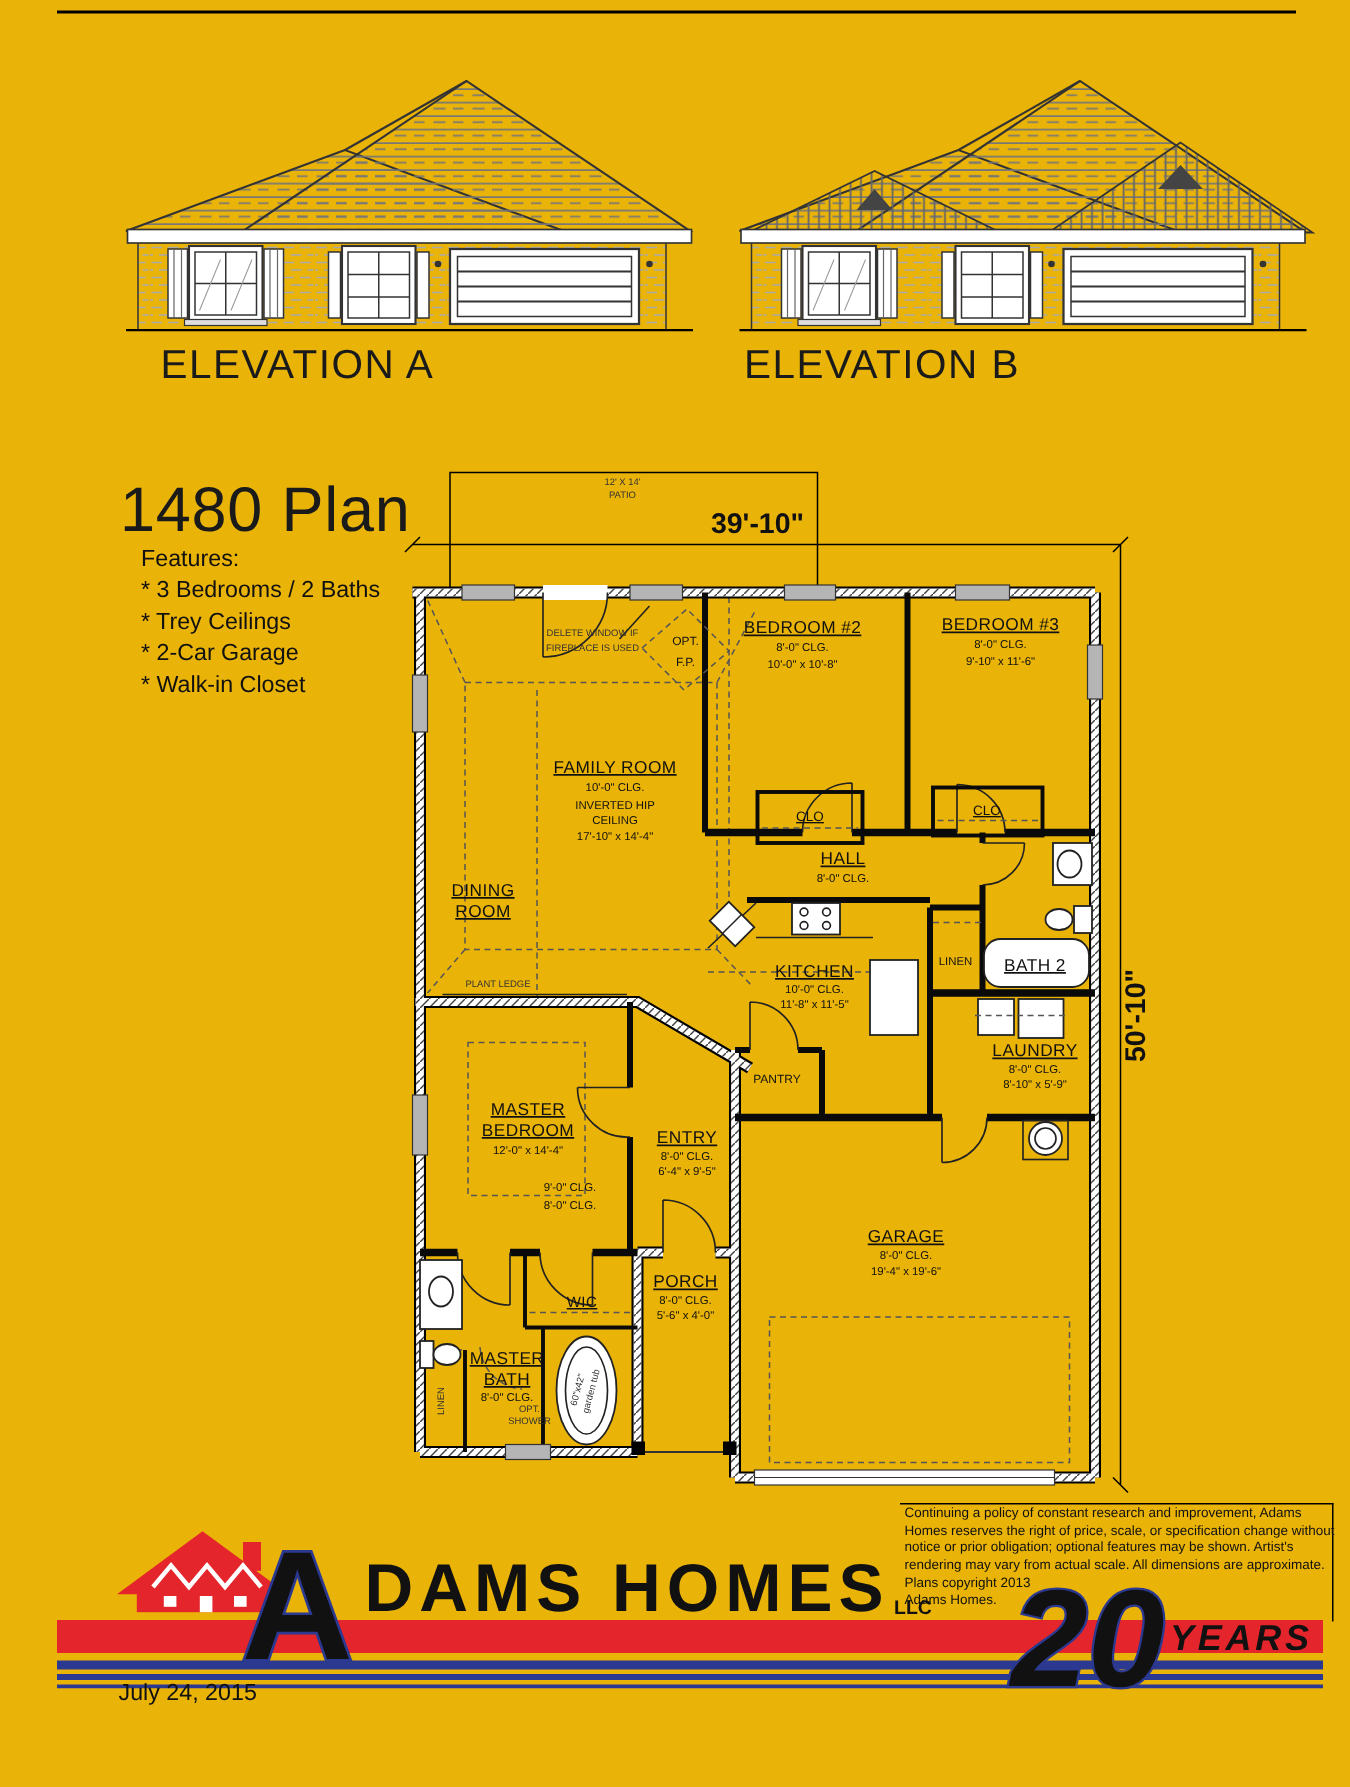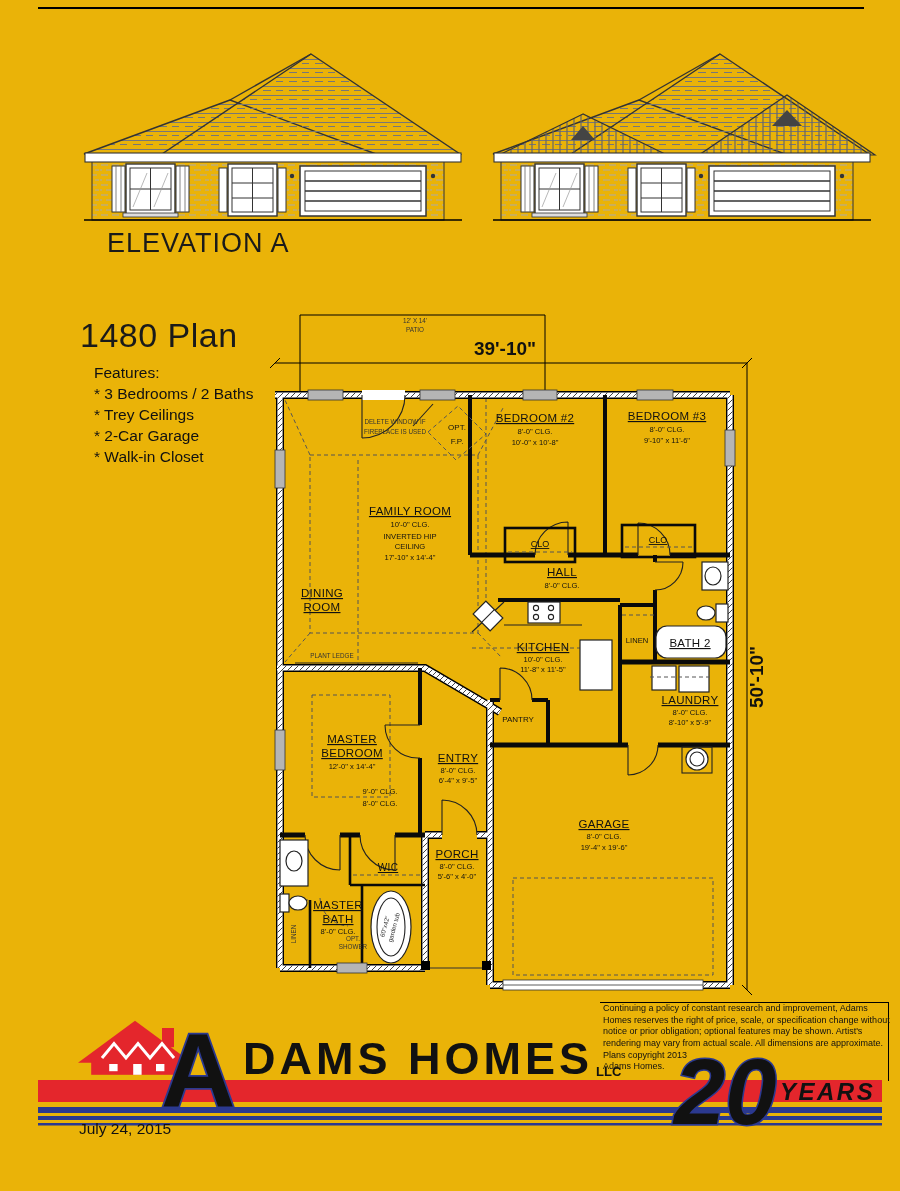--- a/index.html
+++ b/index.html
@@ -1,20 +1,20 @@
 <!DOCTYPE html>
 <html><head>
 <meta charset="utf-8">
 <style>
   html,body{margin:0;padding:0;background:#888;}
   #sheet{position:relative;width:900px;height:1191px;background:#eab308;overflow:hidden;
          font-family:"Liberation Sans",sans-serif;color:#111;}
   .abs{position:absolute;}
   
-  #plan-title{left:80px;top:316px;font-size:34px;letter-spacing:.5px;color:#1a1a1a;}
+  #plan-title{left:80px;top:316px;font-size:42px;letter-spacing:.5px;color:#1a1a1a;}
   #features-head{left:94px;top:364px;font-size:15.5px;}
   .feat{left:94px;font-size:15.5px;text-align:center;}
   .elev-label{font-size:27px;letter-spacing:1px;color:#1a1a1a;}
   
   #frame-top{left:38px;top:7px;width:826px;height:0;border-top:2px solid #000;}
   #legal-box{left:600px;top:1002px;width:288px;height:78px;border-top:1.5px solid #000;border-right:1.5px solid #000;}
   #legal-box div{font-size:9px;line-height:1.3;white-space:nowrap;padding-left:3px;}
   #date{left:55px;top:1120px;font-size:15.5px;margin-left:24px;}
   
   svg text{font-family:"Liberation Sans",sans-serif;fill:#111;}
@@ -132,20 +132,21 @@
       </g>
       <g>
         <rect x="222" y="124" width="126" height="50" fill="#fff" stroke="#333" stroke-width="1.5"></rect>
         <rect x="227" y="129" width="116" height="40" fill="#fff" stroke="#333" stroke-width="1"></rect>
         <path d="M227,139 H343 M227,149 H343 M227,159 H343" stroke="#333" stroke-width="1.3"></path>
       </g>
       <circle cx="214" cy="134" r="2.2" fill="#333"></circle>
       <circle cx="355" cy="134" r="2.2" fill="#333"></circle>
     </g>
   </svg>
+  <div class="abs elev-label" style="left:496px;top:228px">ELEVATION B</div>
 
   <div class="abs" id="plan-title">1480 Plan</div>
   <div class="abs" id="features-head">Features:</div>
   <div class="abs feat" style="top:385px">* 3 Bedrooms / 2 Baths</div>
   <div class="abs feat" style="top:406px">* Trey Ceilings</div>
   <div class="abs feat" style="top:427px">* 2-Car Garage</div>
   <div class="abs feat" style="top:448px">* Walk-in Closet</div>
 
   <svg class="abs" style="left:250px;top:300px" width="520" height="700" viewBox="0 0 520 700">
     <defs>

